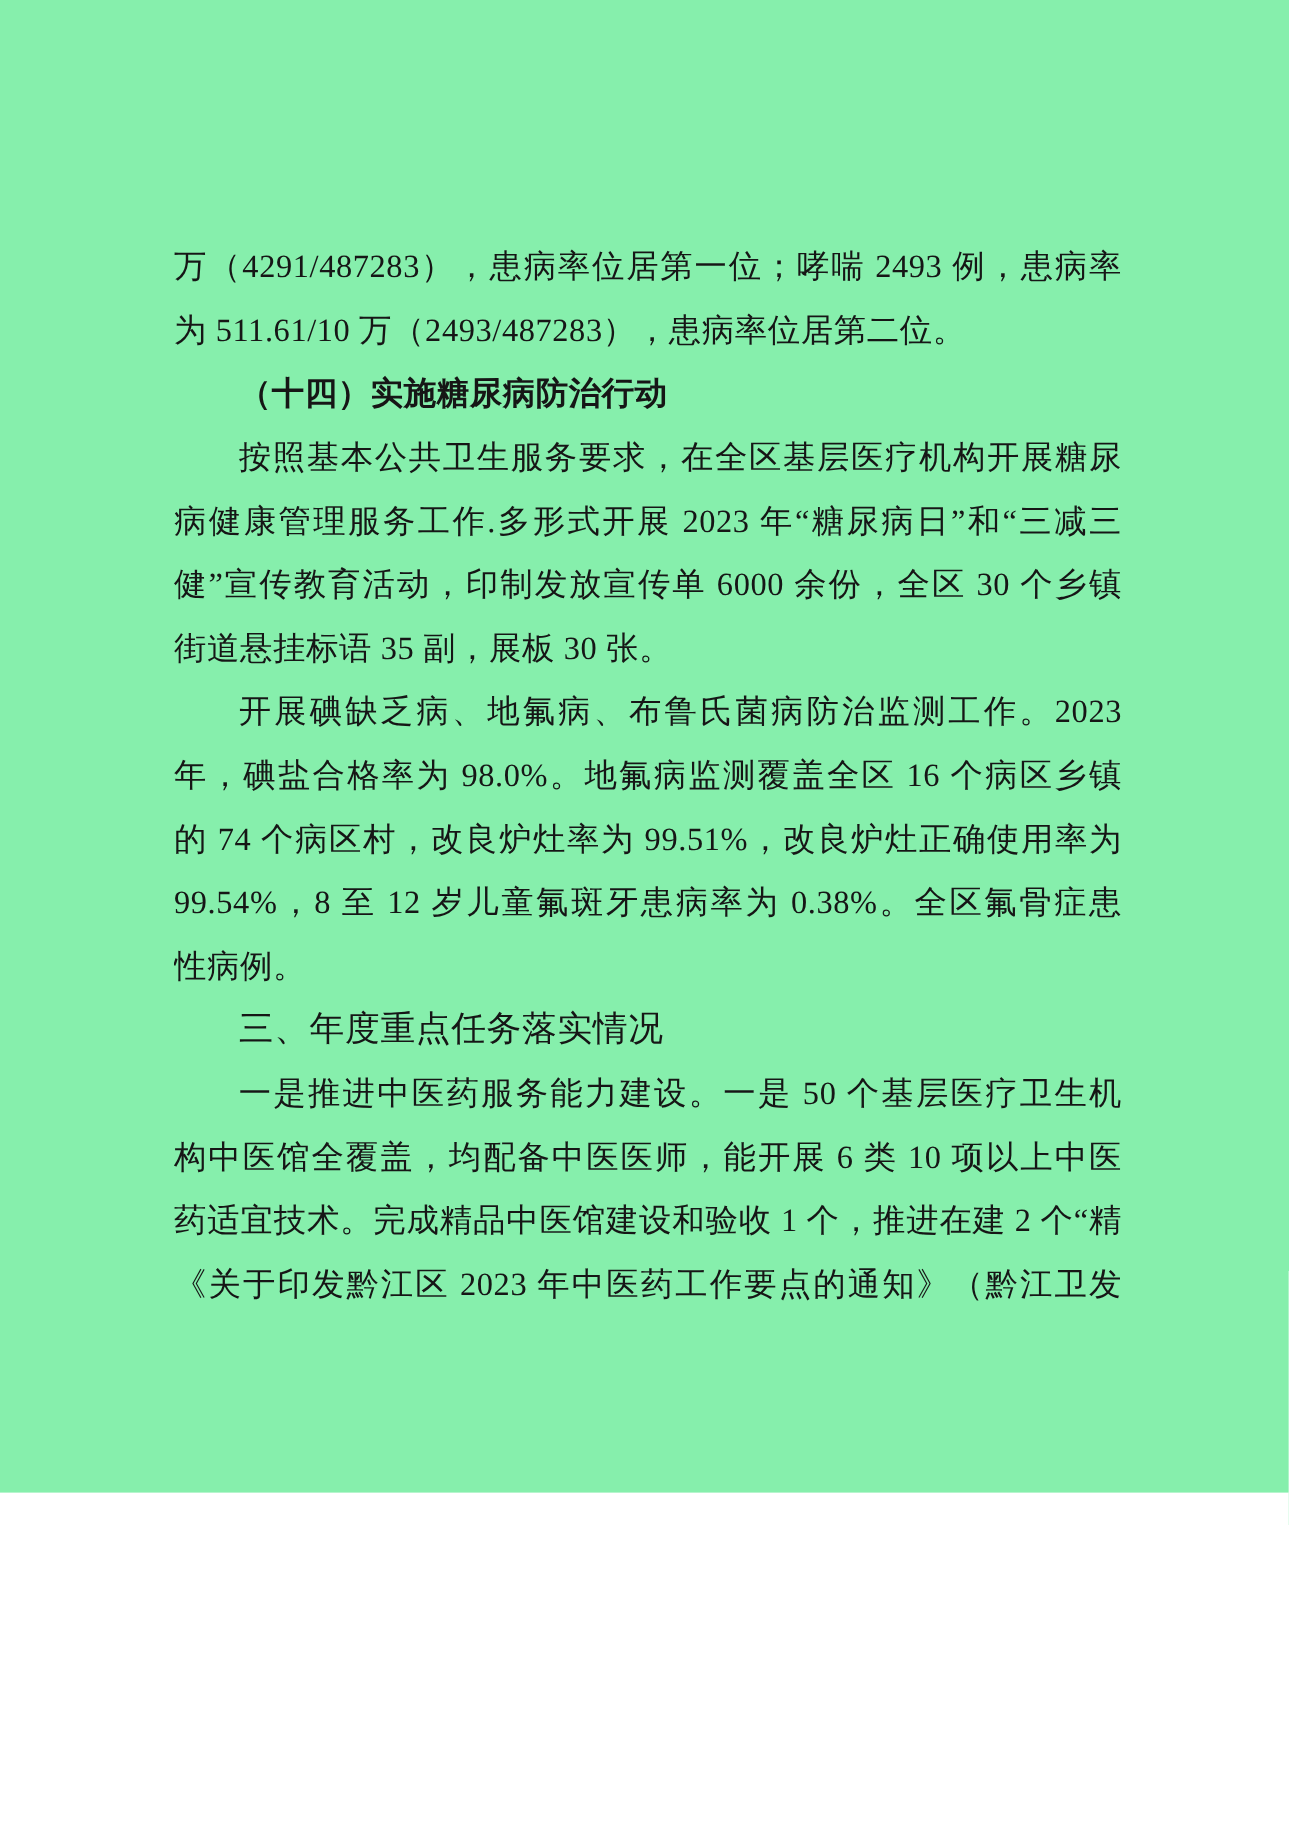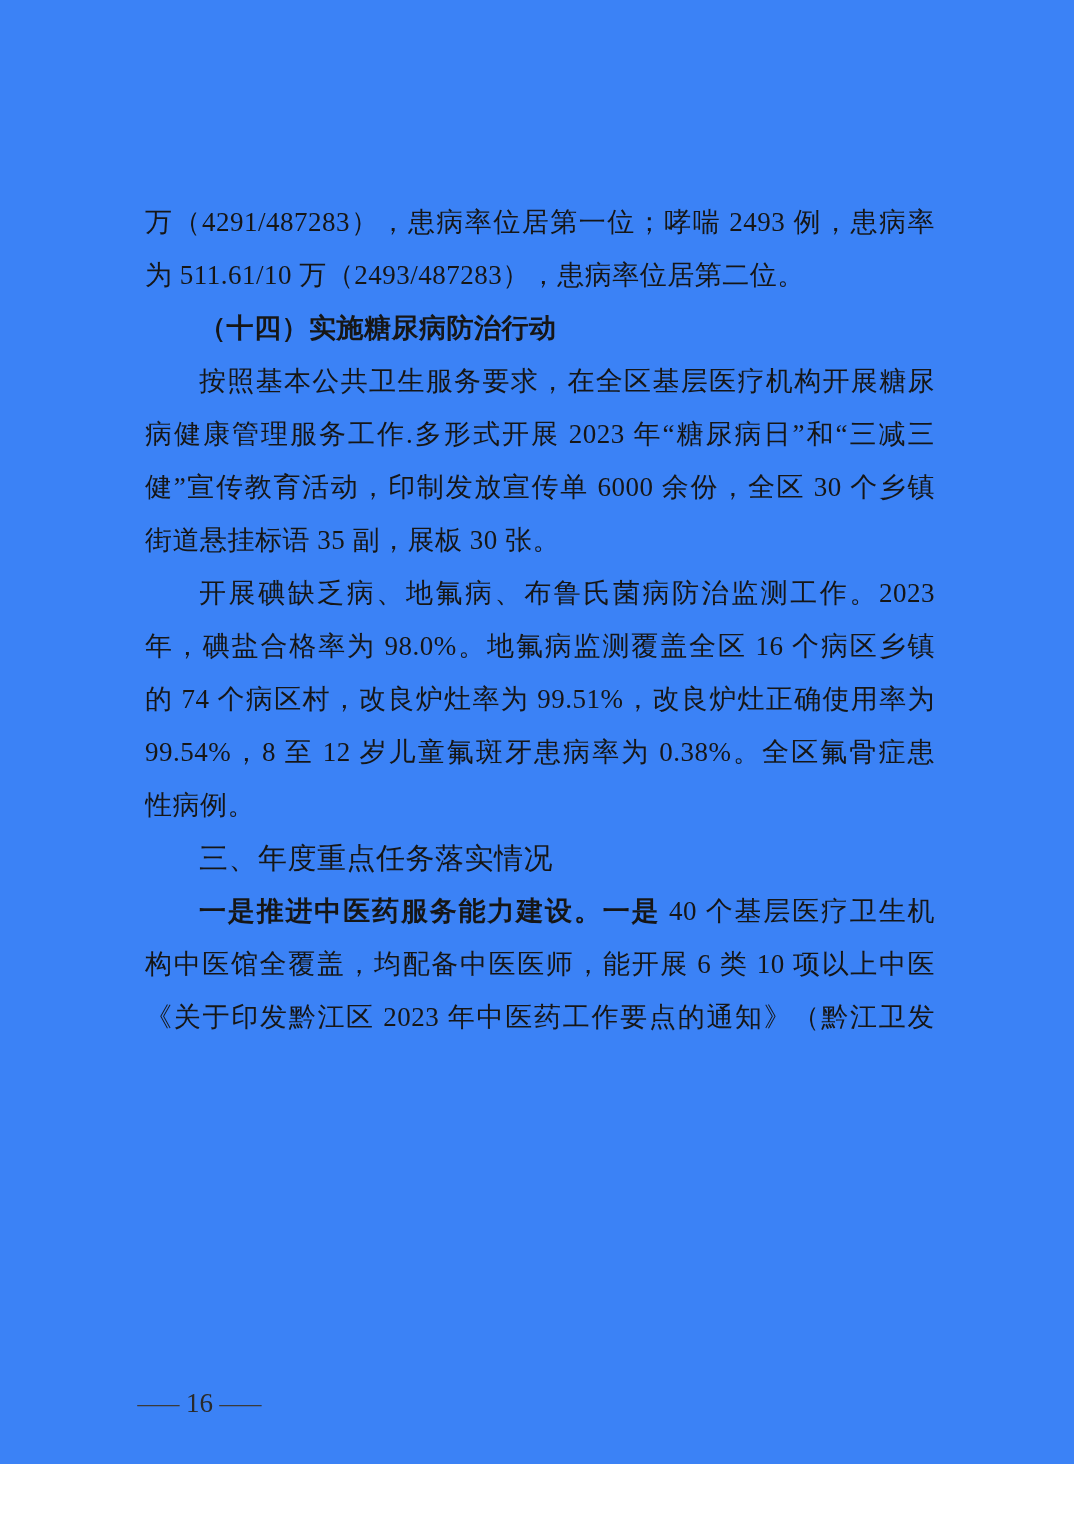--- a/index.html
+++ b/index.html
@@ -5,22 +5,22 @@
   html, body {
     margin: 0;
     padding: 0;
     background: #ffffff;
     color: #161616;
     font-family: "Liberation Serif", "DejaVu Serif", serif;
   }
   .page {
     position: relative;
     width: 1074px;
-    height: 1464px;
-    background: #3b82f6;
+    height: 1244px;
+    background: #86efac;
     overflow: hidden;
   }
   .doc {
     position: absolute;
     left: 145px;
     top: 196px;
     width: 790px;
   }
   .line {
     font-size: 27px;
@@ -42,21 +42,21 @@
   .h-kaiti {
     font-weight: bold;
   }
   
   .h-heiti {
     font-family: "Liberation Sans", "DejaVu Sans", sans-serif;
     font-weight: normal;
     font-size: 29px;
   }
   .b {
-    font-weight: bold;
+    font-weight: normal;
   }
   .footer {
     position: absolute;
     left: 145px;
     top: 1388px;
     display: flex;
     align-items: center;
     gap: 14px;
     font-size: 27px;
     color: #2a2a2a;
@@ -91,22 +91,23 @@
         <div class="line indent"><span>开展碘缺乏病、地氟病、布鲁氏菌病防治监测工作。2023</span></div>
         <div class="line"><span>年，碘盐合格率为 98.0%。地氟病监测覆盖全区 16 个病区乡镇</span></div>
         <div class="line"><span>的 74 个病区村，改良炉灶率为 99.51%，改良炉灶正确使用率为</span></div>
         <div class="line"><span>99.54%，8 至 12 岁儿童氟斑牙患病率为 0.38%。全区氟骨症患</span></div>
         <div class="line no-just"><span>性病例。</span></div>
       </div>
       <div>
         <div class="line h-heiti indent no-just"><span>三、年度重点任务落实情况</span></div>
       </div>
       <div>
-        <div class="line indent"><span class="b">一是推进中医药服务能力建设。</span><span class="b">一是</span><span> 40 个基层医疗卫生机</span></div>
+        <div class="line indent"><span class="b">一是推进中医药服务能力建设。</span><span class="b">一是</span><span> 50 个基层医疗卫生机</span></div>
         <div class="line"><span>构中医馆全覆盖，均配备中医医师，能开展 6 类 10 项以上中医</span></div>
+        <div class="line"><span>药适宜技术。完成精品中医馆建设和验收 1 个，推进在建 2 个“精</span></div>
         <div class="line"><span>《关于印发黔江区 2023 年中医药工作要点的通知》（黔江卫发</span></div>
       </div>
     </div>
 
   <div class="footer">
     <span class="dash">—</span>
     <span class="pnum">16</span>
     <span class="dash">—</span>
   </div>
 

